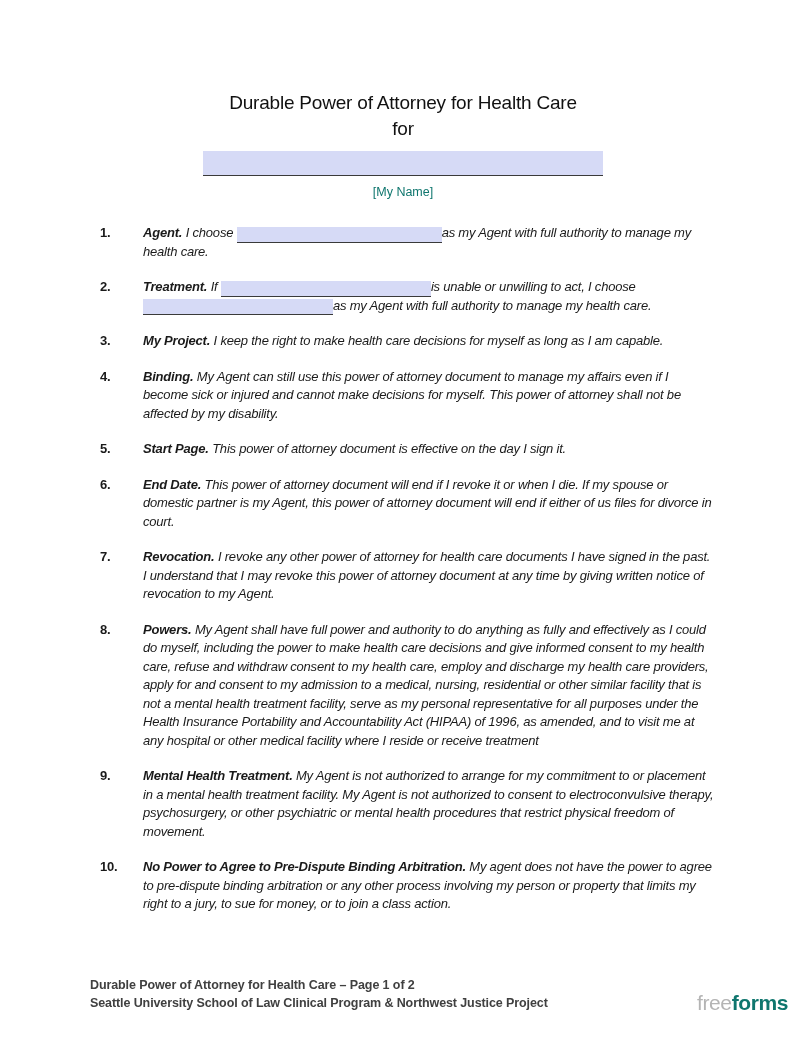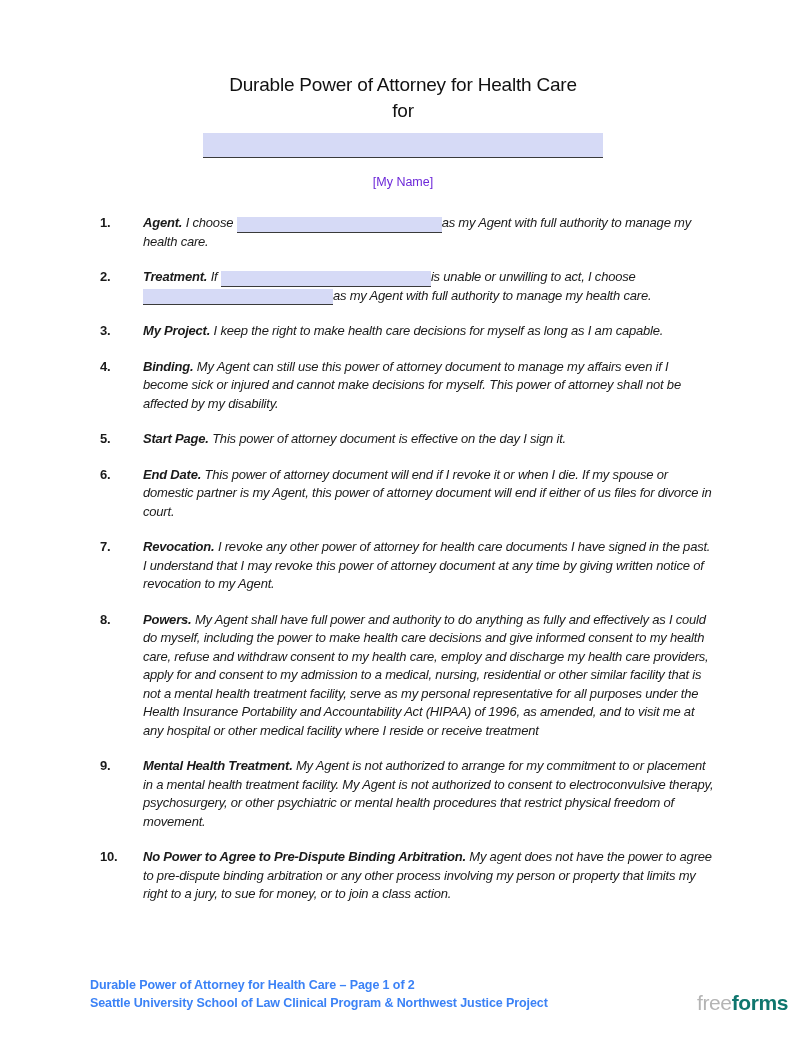--- a/index.html
+++ b/index.html
@@ -6,21 +6,21 @@
   html, body { background: #ffffff; }
   body {
     width: 806px; height: 1053px;
     font-family: "Liberation Sans", sans-serif;
     color: #1a1a1a;
     position: relative;
     overflow: hidden;
   }
   .page {
     width: 806px; height: 1053px;
-    padding-top: 72px;
+    padding-top: 90px;
     position: relative;
     background: #ffffff;
   }
   
   .doc-title, .doc-title-for {
     text-align: center;
     font-size: 19px;
     line-height: 26px;
     letter-spacing: -0.2px;
     color: #111111;
@@ -35,22 +35,22 @@
     width: 100%;
     height: 25px;
     background: #d6daf6;
     border: none;
     border-bottom: 1px solid #3a3a3a;
   }
   .name-caption {
     text-align: center;
     font-size: 12.5px;
     line-height: 17px;
-    margin-top: 16px;
-    color: #6d28d9;
+    margin-top: 8px;
+    color: #0f766e;
   }
   
   .list {
     margin: 23px 90px 0 100px;
   }
   .item {
     display: flex;
     margin-bottom: 17px;
     font-size: 13px;
     line-height: 18.5px;
@@ -78,21 +78,21 @@
   .w190 { width: 190px; }
   
   .footer {
     position: absolute;
     left: 90px;
     top: 976px;
     font-size: 12.5px;
     line-height: 18px;
     font-weight: 700;
     letter-spacing: -0.1px;
-    color: #3b82f6;
+    color: #404040;
   }
   .logo {
     position: absolute;
     top: 991px;
     right: 18px;
     font-size: 21px;
     letter-spacing: -0.4px;
     white-space: nowrap;
   }
   .logo-free  { color: #b4b4b4; font-weight: 400; }

